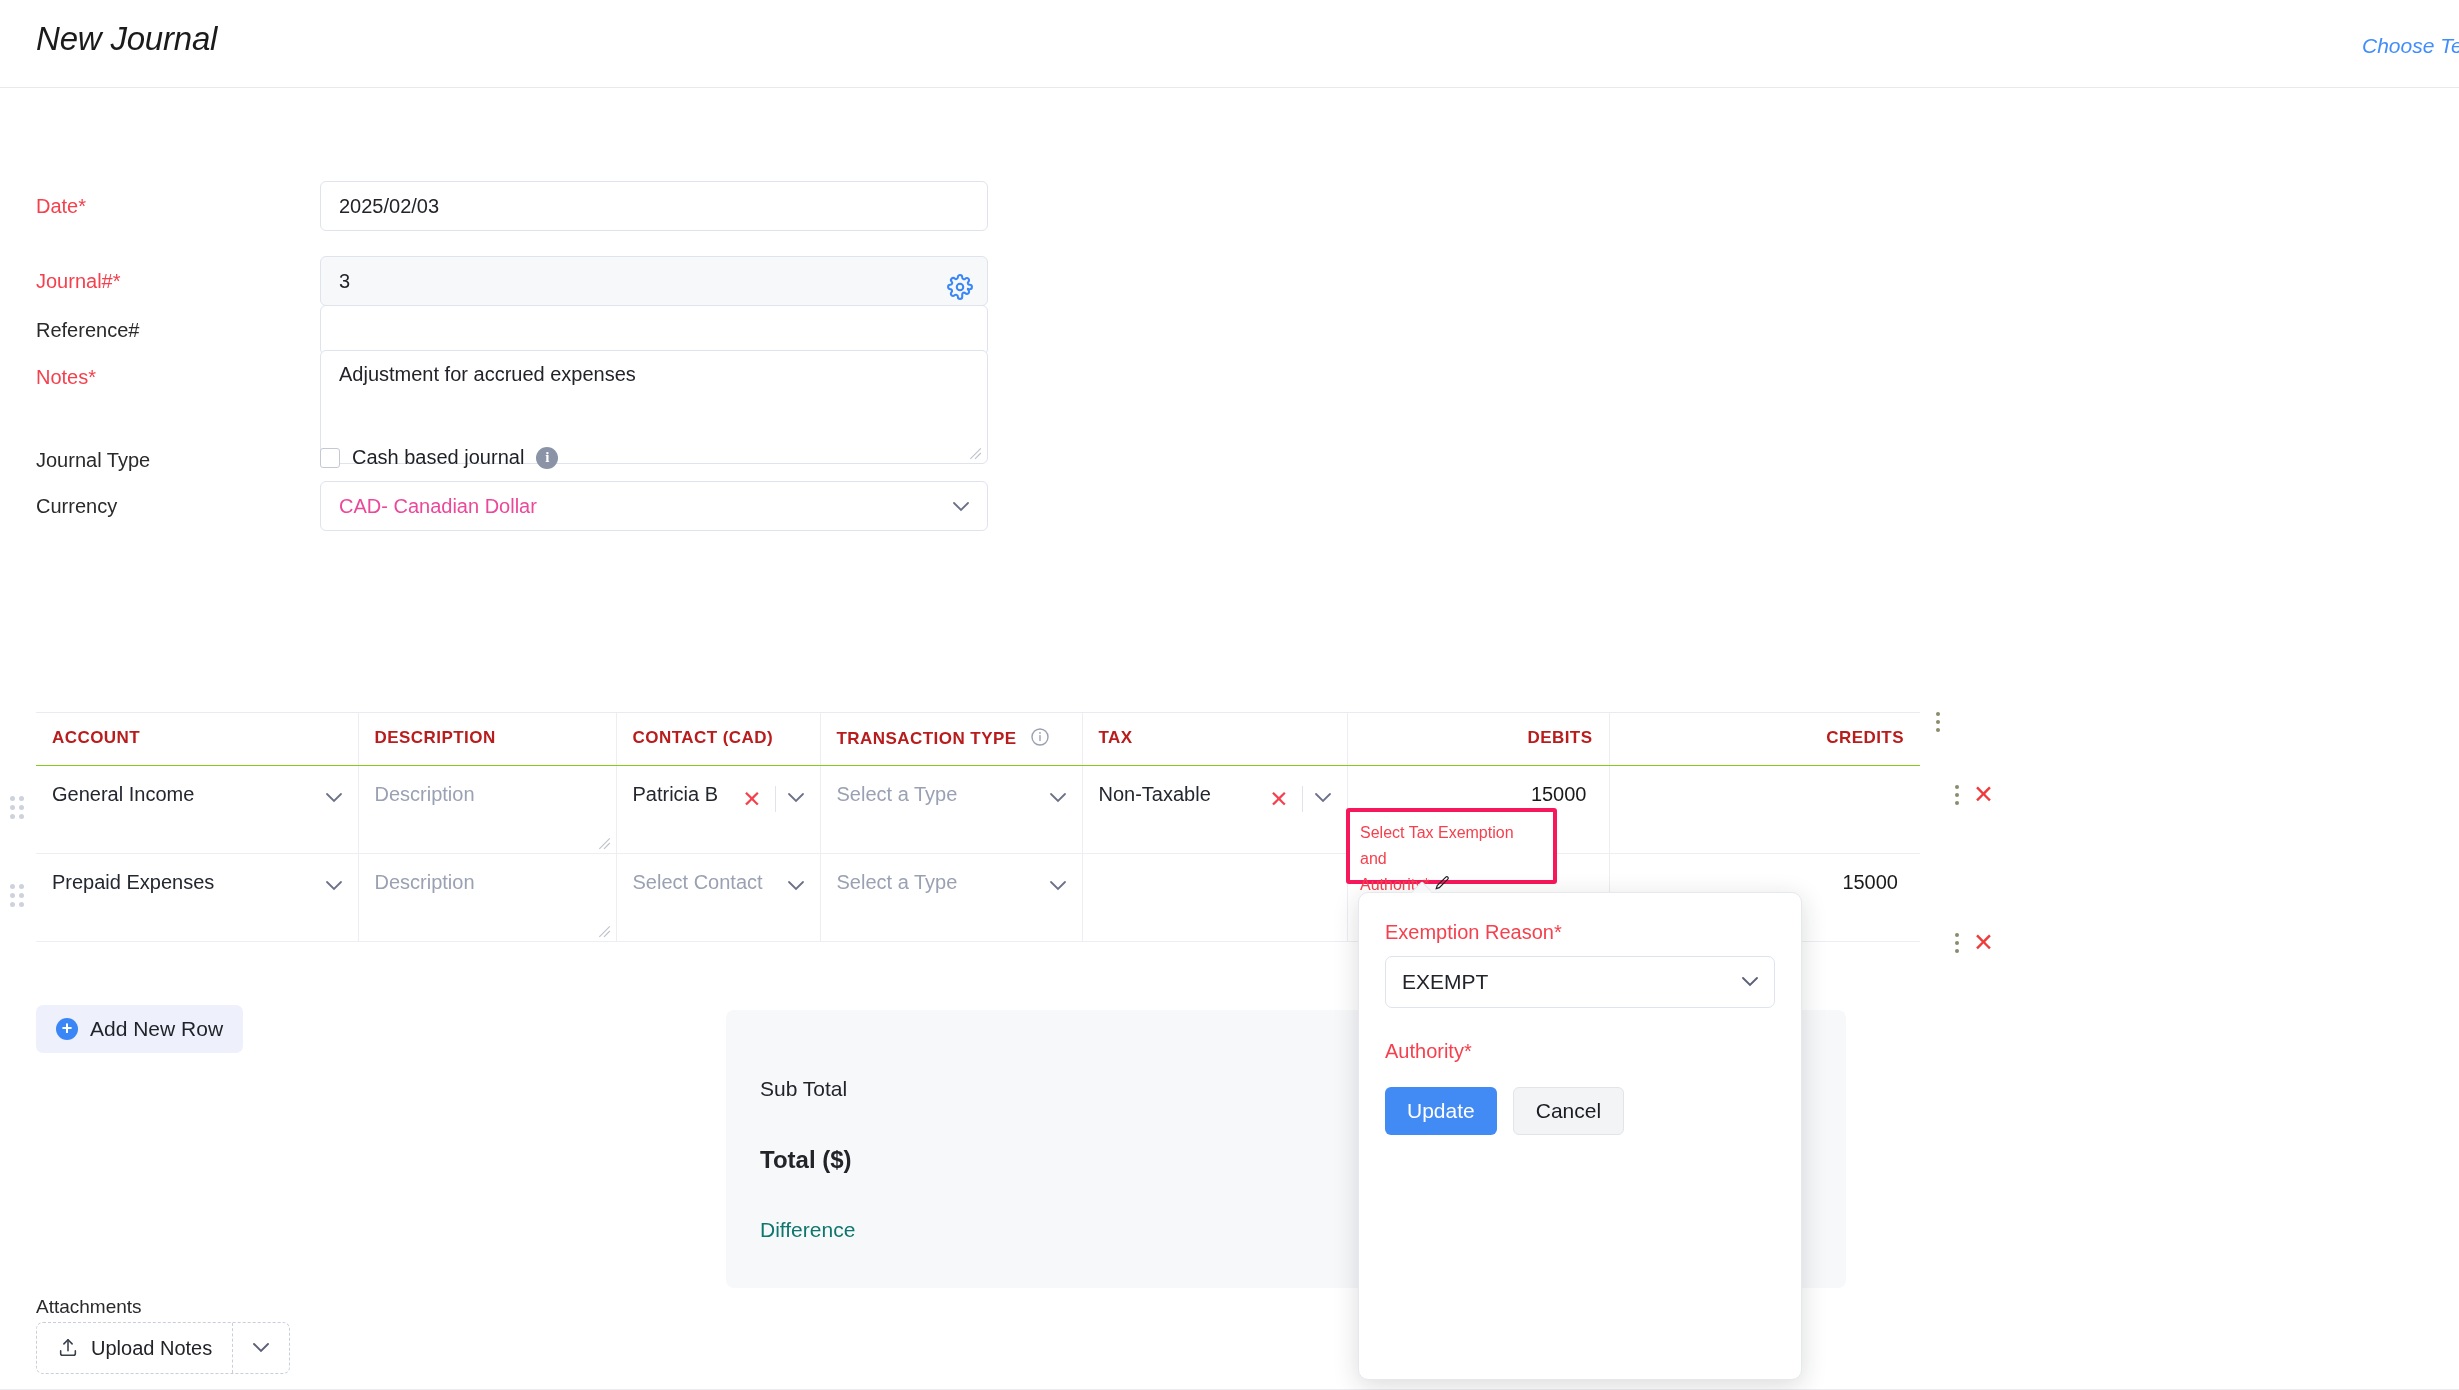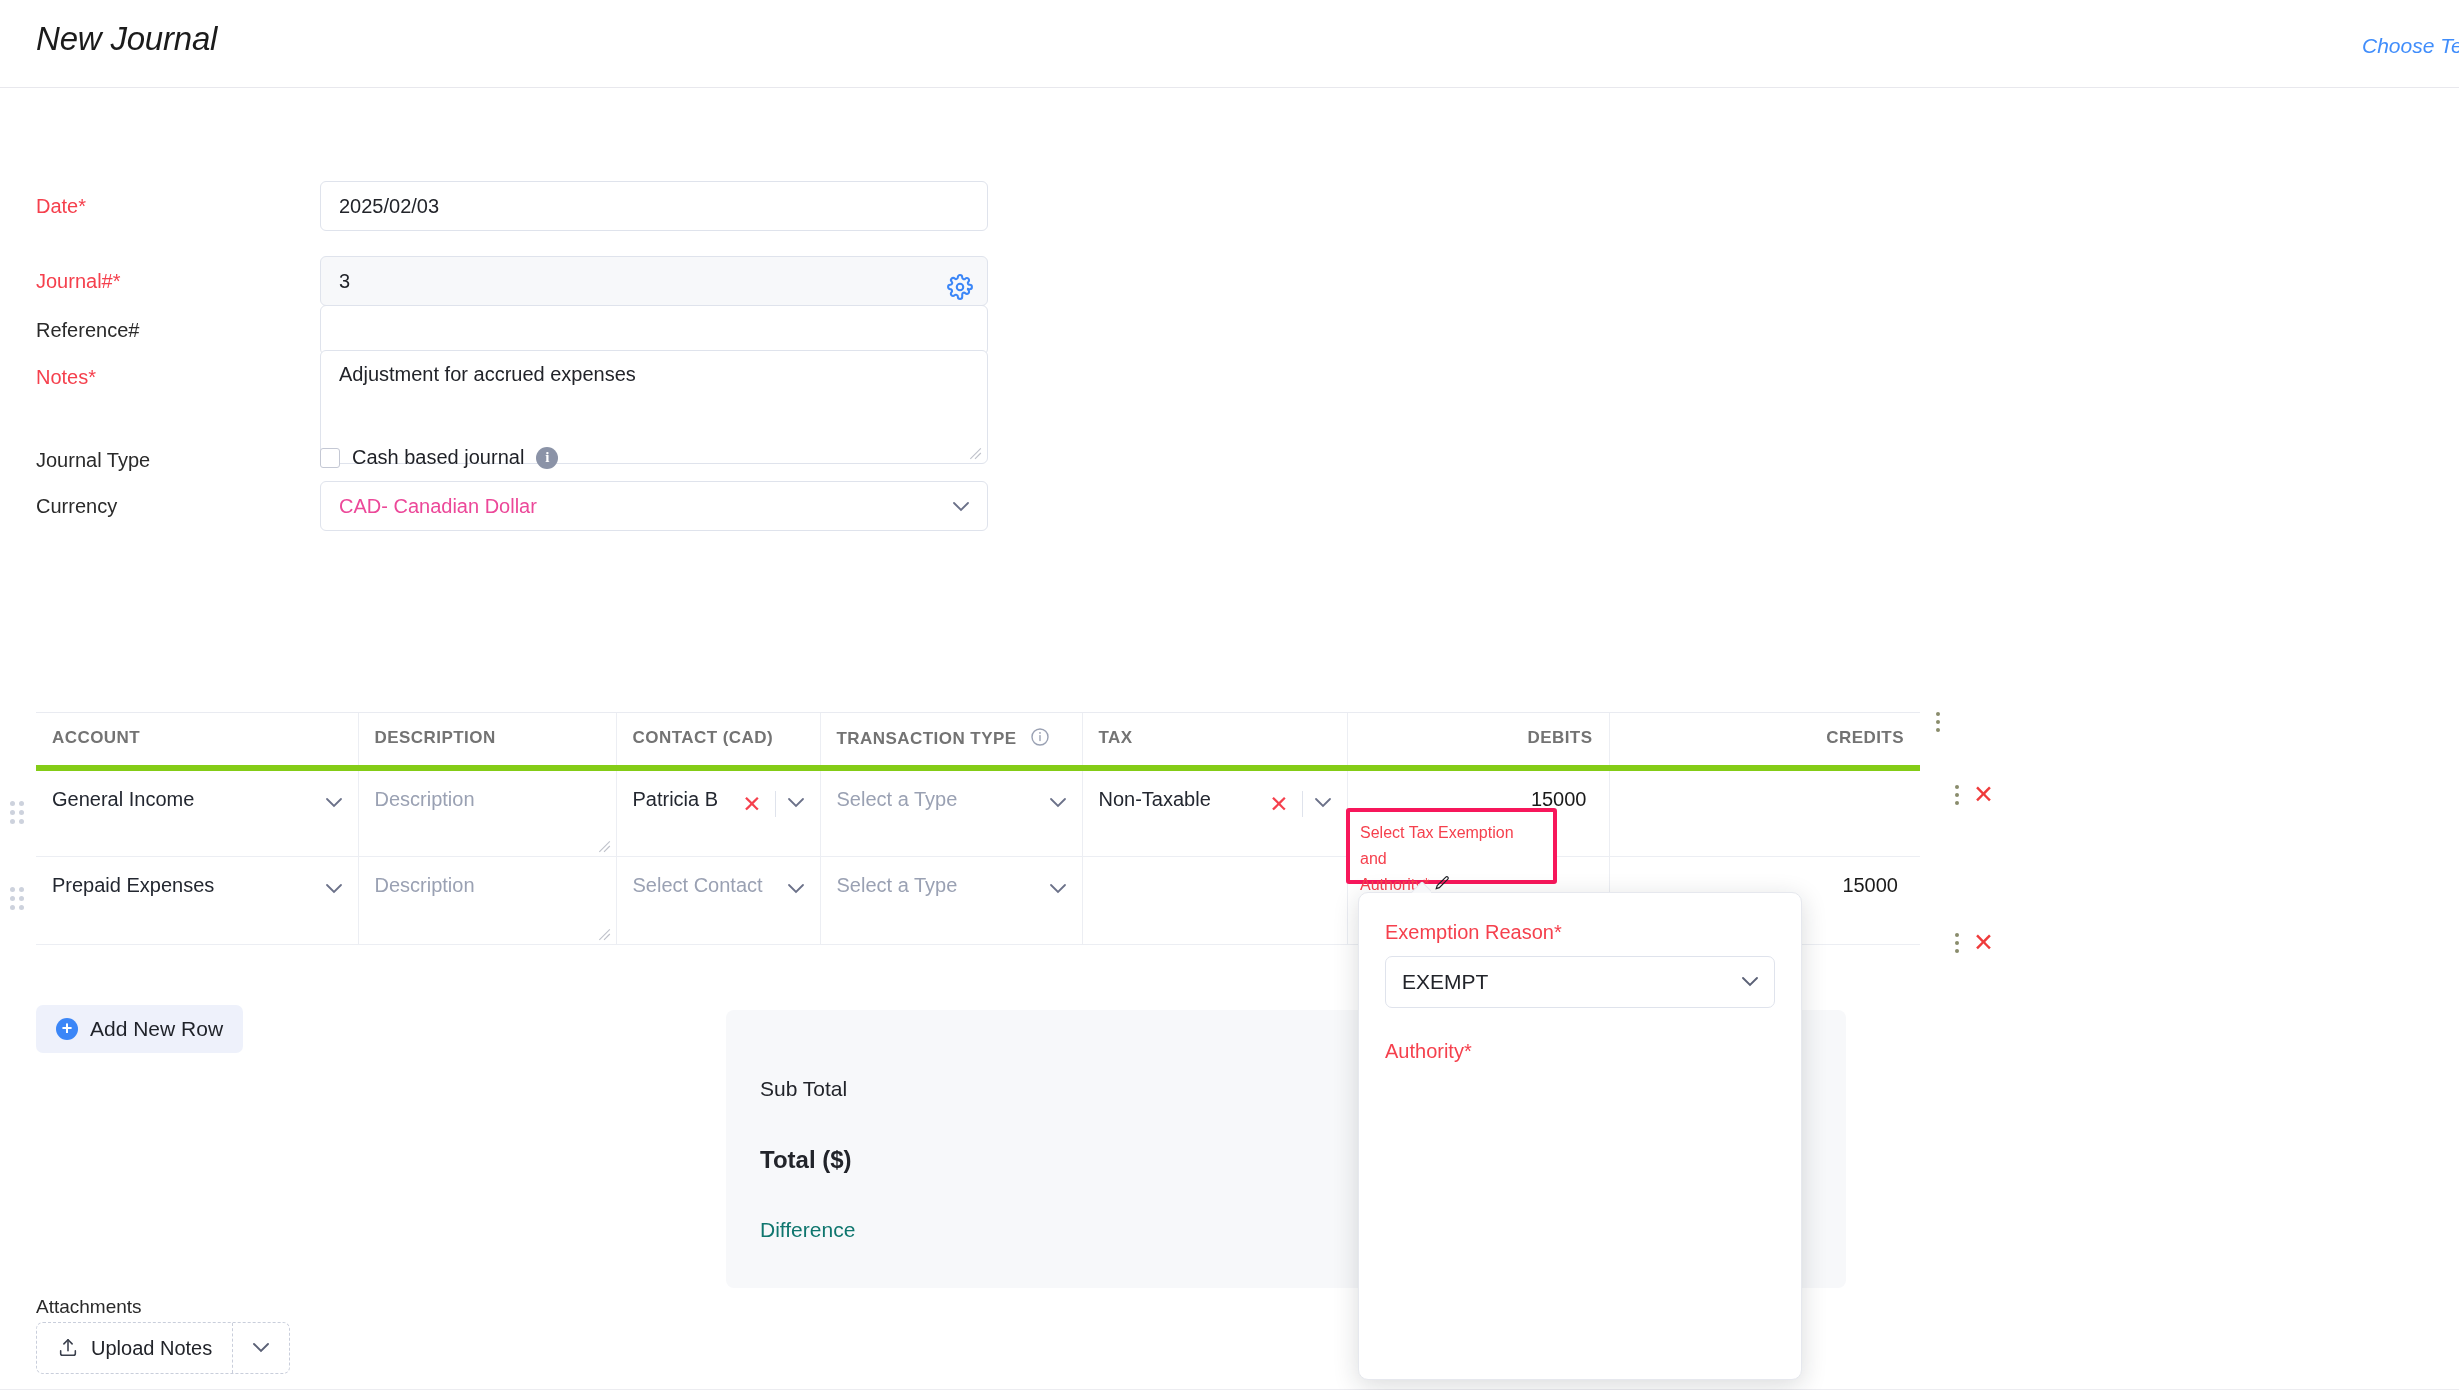--- a/index.html
+++ b/index.html
@@ -80,23 +80,23 @@
     width: 22px; height: 22px; border-radius: 50%; background: #8b93a7;
     color: #fff; font-size: 15px; font-weight: bold; font-family: "Liberation Serif", serif;
     display: inline-flex; align-items: center; justify-content: center;
   }
 
   
   .table-wrap { position: absolute; left: 36px; top: 712px; width: 1884px; }
   .lt { width: 1884px; border-collapse: collapse; table-layout: fixed; }
   .lt thead th {
     font-size: 17px; font-weight: bold; letter-spacing: .45px;
-    color: #737373; text-transform: uppercase;
+    color: #b91c1c; text-transform: uppercase;
     padding: 14px 16px 16px 16px; text-align: left;
-    border-bottom: 6px solid #84cc16;
+    border-bottom: 1px solid #84cc16;
     border-top: 1px solid #e9ebf1;
     vertical-align: middle; background: #fff;
   }
   .lt thead th.num { text-align: right; }
   .lt thead th.sep { border-left: 1px solid #eceef3; }
   .lt tbody td {
     border-bottom: 1px solid #eceef3;
     padding: 0; vertical-align: top; height: 88px; background:#fff;
   }
   .lt tbody td.sep { border-left: 1px solid #eceef3; }
@@ -487,16 +487,20 @@
     <div class="pop-body">
       <div class="pop-label">Exemption Reason*</div>
       <div class="pop-select">
         <span>EXEMPT</span>
         <svg class="chev" width="20" height="16" viewBox="0 0 20 16">
           <path d="M3 4 L10 11 L17 4" stroke="#5b6176" stroke-width="1.9" fill="none" stroke-linecap="round"></path>
         </svg>
       </div>
       <div class="pop-label">Authority*</div>
     </div>
+    <div class="pop-actions">
+      <button class="btn-primary">Update</button>
+      <button class="btn-secondary">Cancel</button>
+    </div>
   </div>
 
   <div class="bottom-rule"></div>
 </div>
 
 </body></html>

